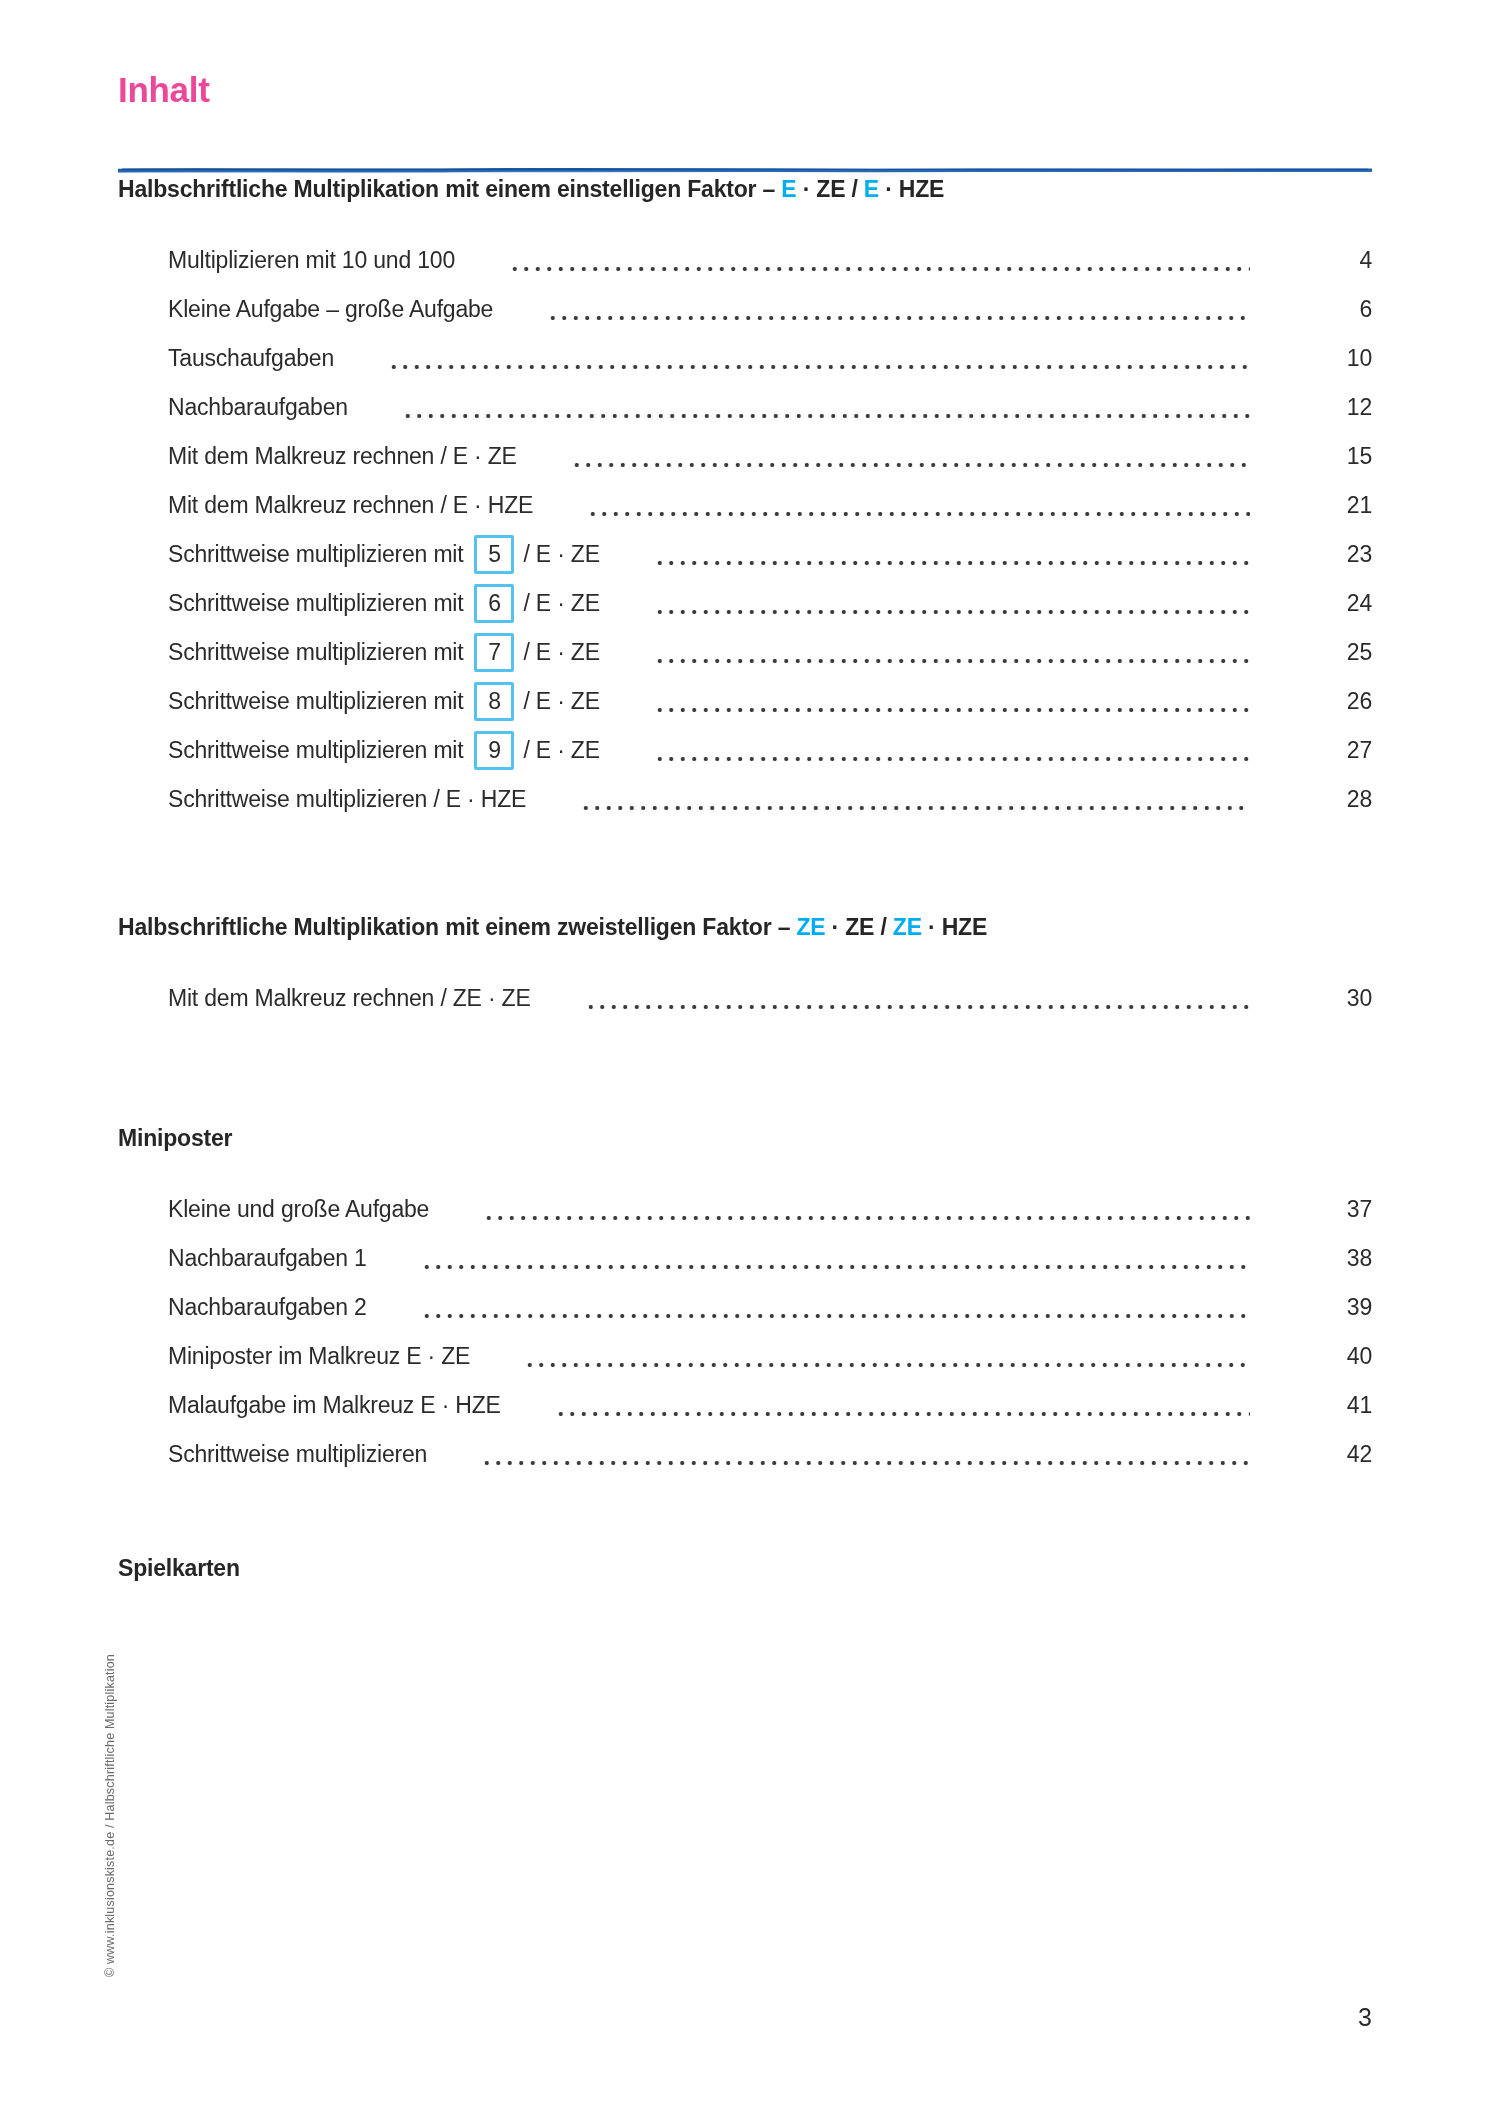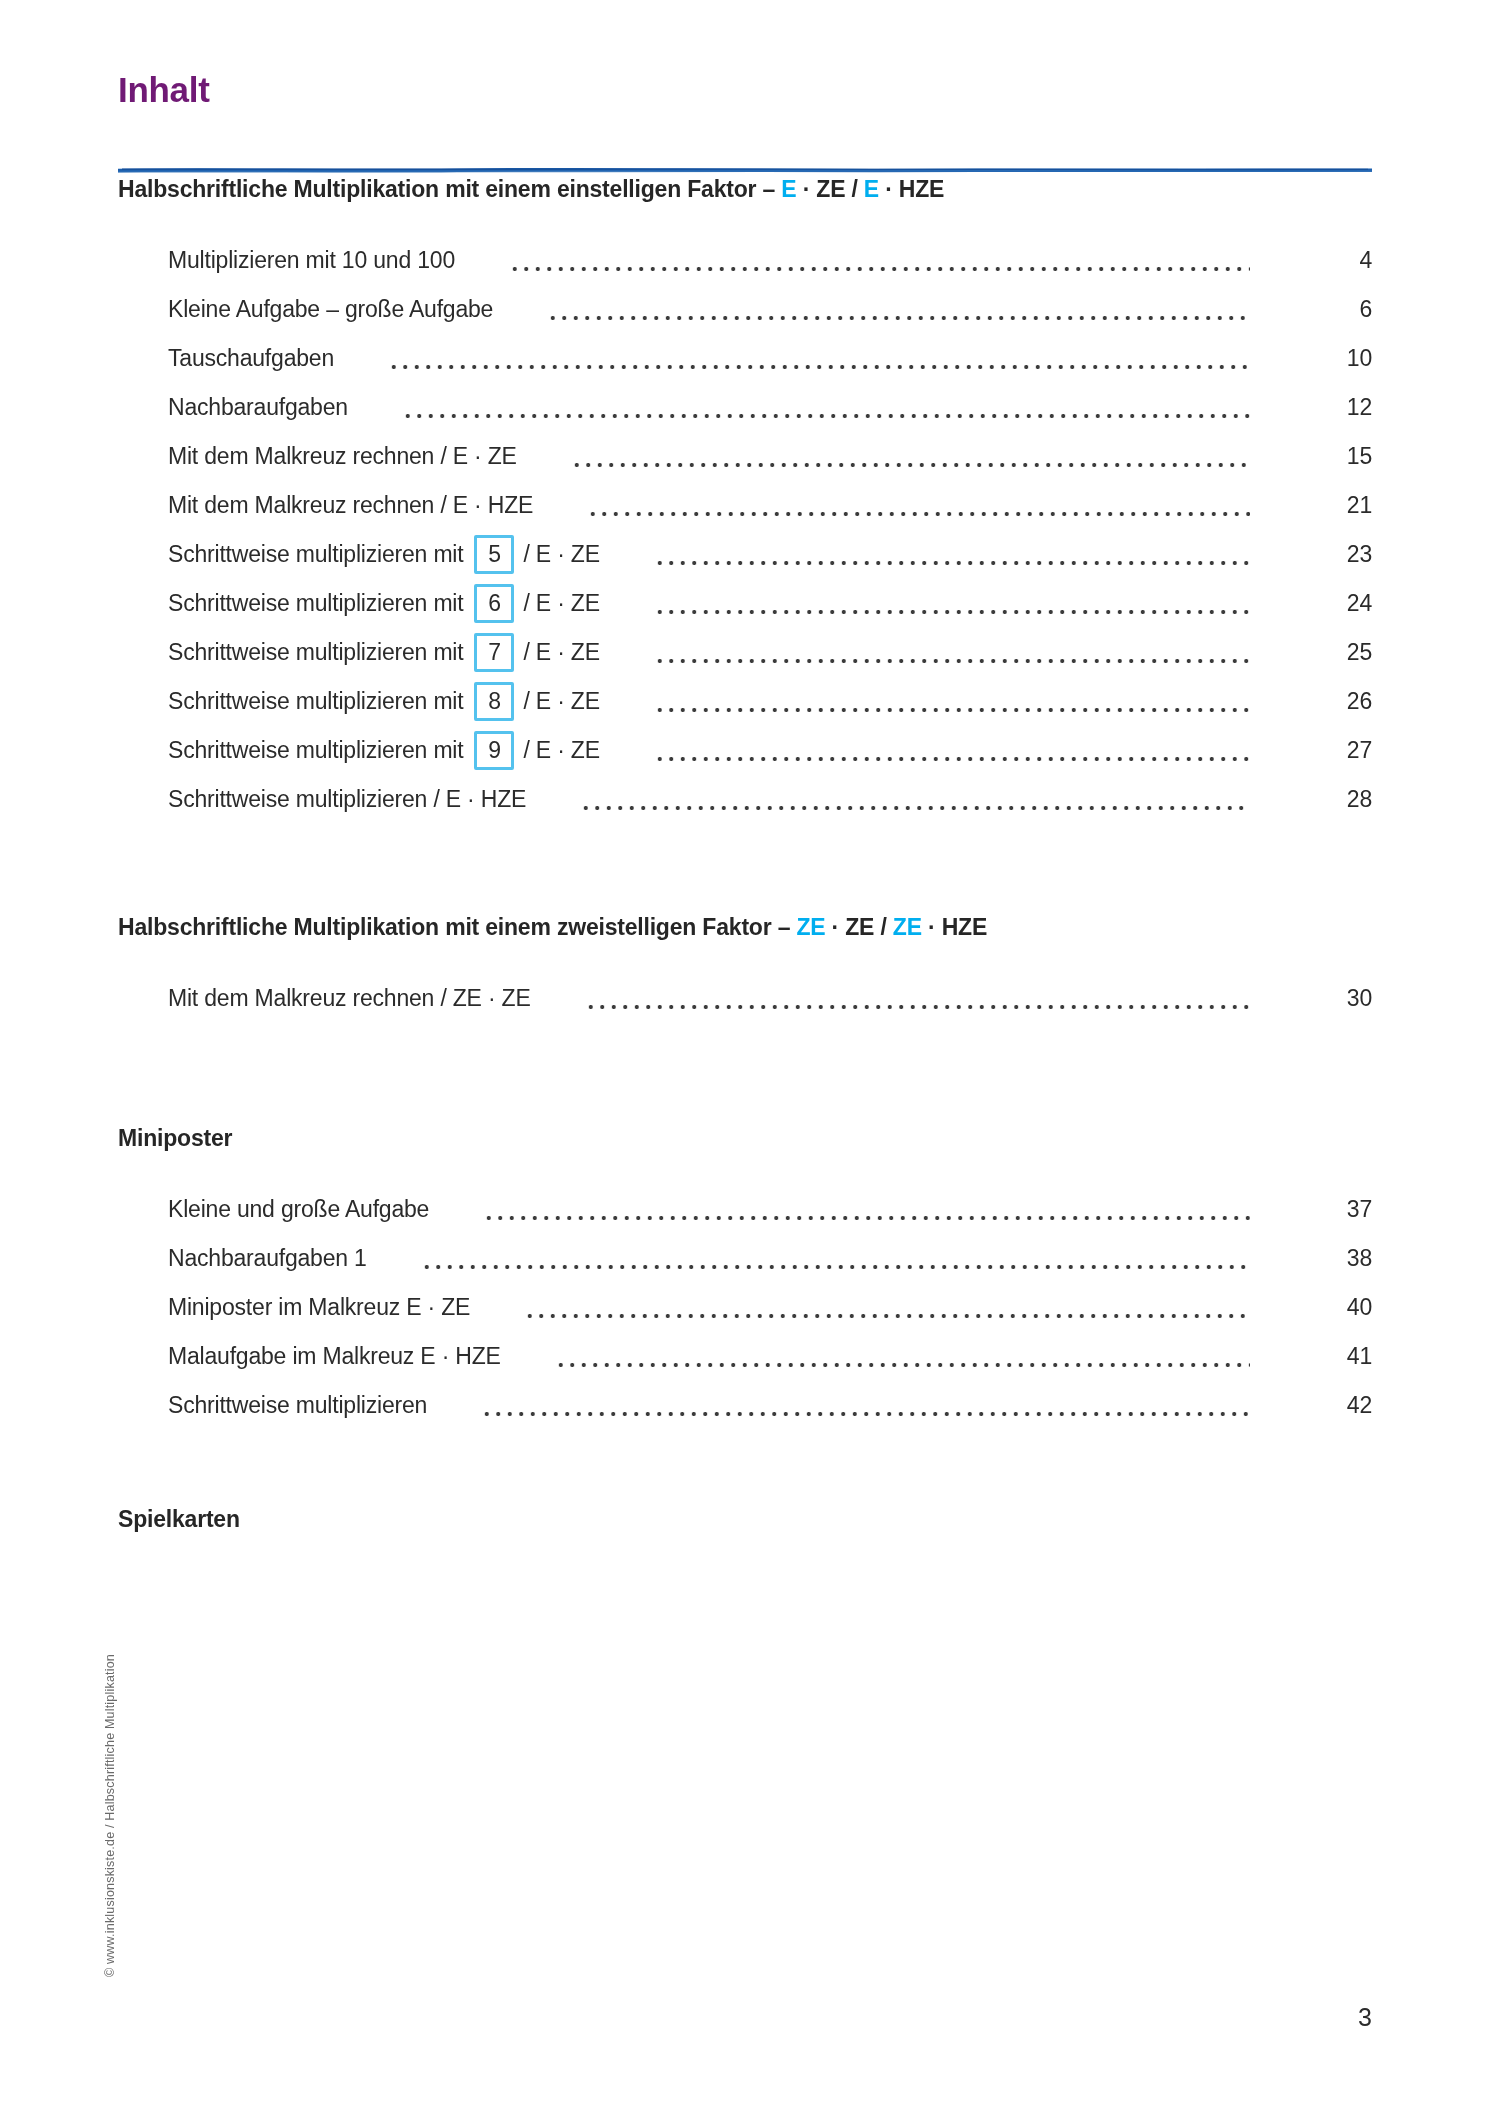--- a/index.html
+++ b/index.html
@@ -2,21 +2,21 @@
 <html><head>
 <meta charset="utf-8">
 <style>
   html,body{margin:0;padding:0;}
   body{
     width:1490px;height:2108px;position:relative;background:#ffffff;
     font-family:"Liberation Sans",sans-serif;color:var(--ink,#2b2b2b);
     overflow:hidden;
   }
   .page-content{position:absolute;left:118px;top:72px;width:1254px;}
-  .doc-title{font-size:35px;font-weight:bold;line-height:35px;color:#701a75;letter-spacing:-0.3px;margin:0;}
+  .doc-title{font-size:35px;font-weight:bold;line-height:35px;color:#ec4899;letter-spacing:-0.3px;margin:0;}
   .rule{display:block;width:100%;height:8px;margin-top:59px;}
   .section{}
   .section:nth-of-type(2){margin-top:88px;}
   .section:nth-of-type(3){margin-top:100px;}
   .section:nth-of-type(4){margin-top:74px;}
   .section-heading{font-size:23px;font-weight:bold;line-height:30px;color:#262626;letter-spacing:-0.2px;}
   .section-heading .accent{color:var(--accent,#00aeef);}
   .items{margin-top:32px;}
   .row{display:flex;align-items:center;height:49px;padding-left:50px;font-size:23px;letter-spacing:-0.2px;gap:44px;}
   .label{white-space:nowrap;display:inline-flex;align-items:center;}
@@ -175,20 +175,27 @@
           </div>
           <div class="row">
             <span class="label">
               <span>Nachbaraufgaben 1</span>
             </span>
             <span class="leader"></span>
             <span class="pagenum">38</span>
           </div>
           <div class="row">
             <span class="label">
+              <span>Nachbaraufgaben 2</span>
+            </span>
+            <span class="leader"></span>
+            <span class="pagenum">39</span>
+          </div>
+          <div class="row">
+            <span class="label">
               <span>Miniposter im Malkreuz E · ZE</span>
             </span>
             <span class="leader"></span>
             <span class="pagenum">40</span>
           </div>
           <div class="row">
             <span class="label">
               <span>Malaufgabe im Malkreuz E · HZE</span>
             </span>
             <span class="leader"></span>

